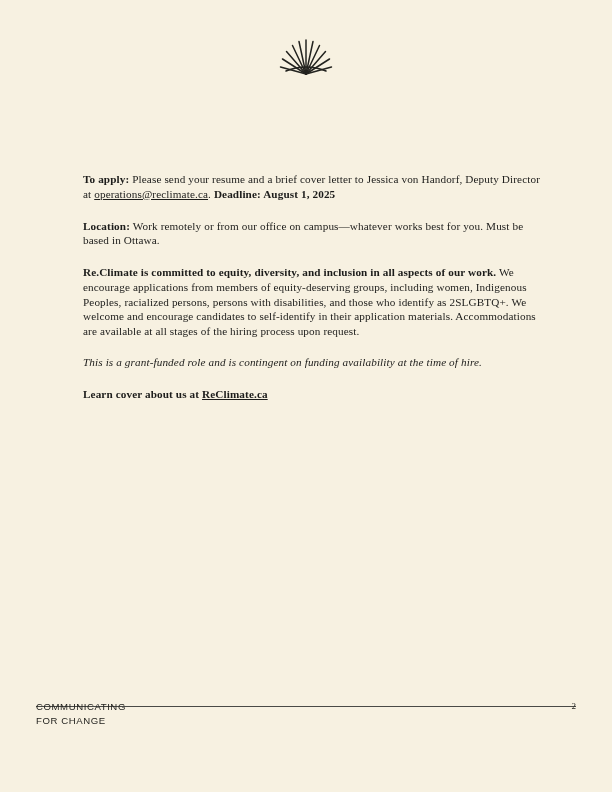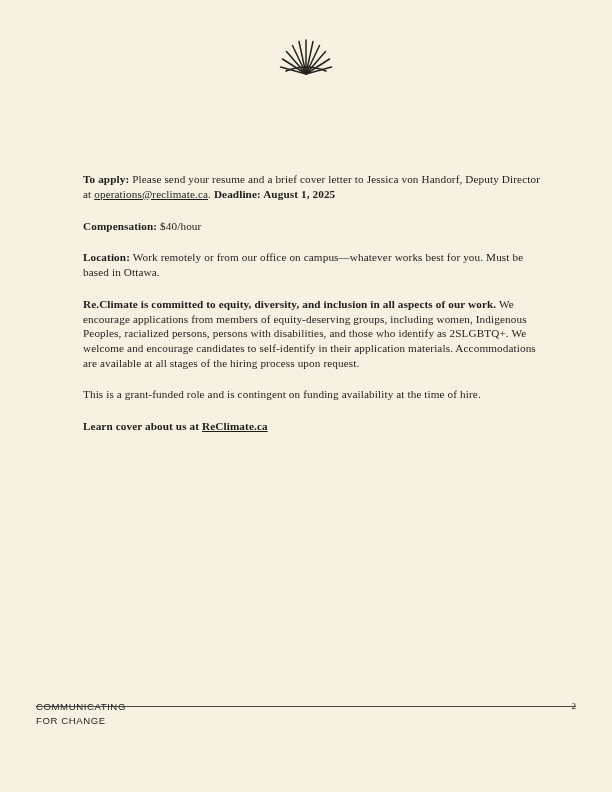--- a/index.html
+++ b/index.html
@@ -43,20 +43,21 @@
     letter-spacing: 0.01em;
   }
   .lead {
     font-weight: bold;
   }
   .link {
     text-decoration: underline;
     color: #1c1c1a;
   }
   .italic {
+    font-style: italic;
     text-align: center;
   }
   .block-gap {
     margin-top: 17px;
   }
   .equity {
     margin-bottom: 16px;
   }
   .grant {
     margin-bottom: 17px;
@@ -116,21 +117,20 @@
         <path d="M28 40 L53.5 33"></path>
       </g>
       <path d="M8 37 Q28 29 48 37" stroke="#23231f" stroke-width="1.6" fill="none" stroke-linecap="round"></path>
     </svg>
   </div>
 
   <div class="content">
 
     <p class="para"><span class="lead">To apply:</span><span> Please send your resume and a brief cover letter to Jessica von Handorf, Deputy Director at </span><a class="link" href="#">operations@reclimate.ca</a><span>. </span><span class="lead">Deadline: August 1, 2025</span></p>
 
-    <p class="para block-gap"><span class="lead">Compensation:</span><span> $40/hour</span></p>
 
     <p class="para block-gap"><span class="lead">Location:</span><span> Work remotely or from our office on campus—whatever works best for you. Must be based in Ottawa.</span></p>
 
     <p class="para block-gap equity"><span class="lead">Re.Climate is committed to equity, diversity, and inclusion in all aspects of our work.</span><span> We encourage applications from members of equity-deserving groups, including women, Indigenous Peoples, racialized persons, persons with disabilities, and those who identify as 2SLGBTQ+. We welcome and encourage candidates to self-identify in their application materials. Accommodations are available at all stages of the hiring process upon request.</span></p>
 
     <p class="para grant"><span class="italic">This is a grant-funded role and is contingent on funding availability at the time of hire.</span></p>
 
     <p class="para"><span class="lead">Learn cover about us at </span><a class="link lead" href="#">ReClimate.ca</a></p>
 
   </div>

